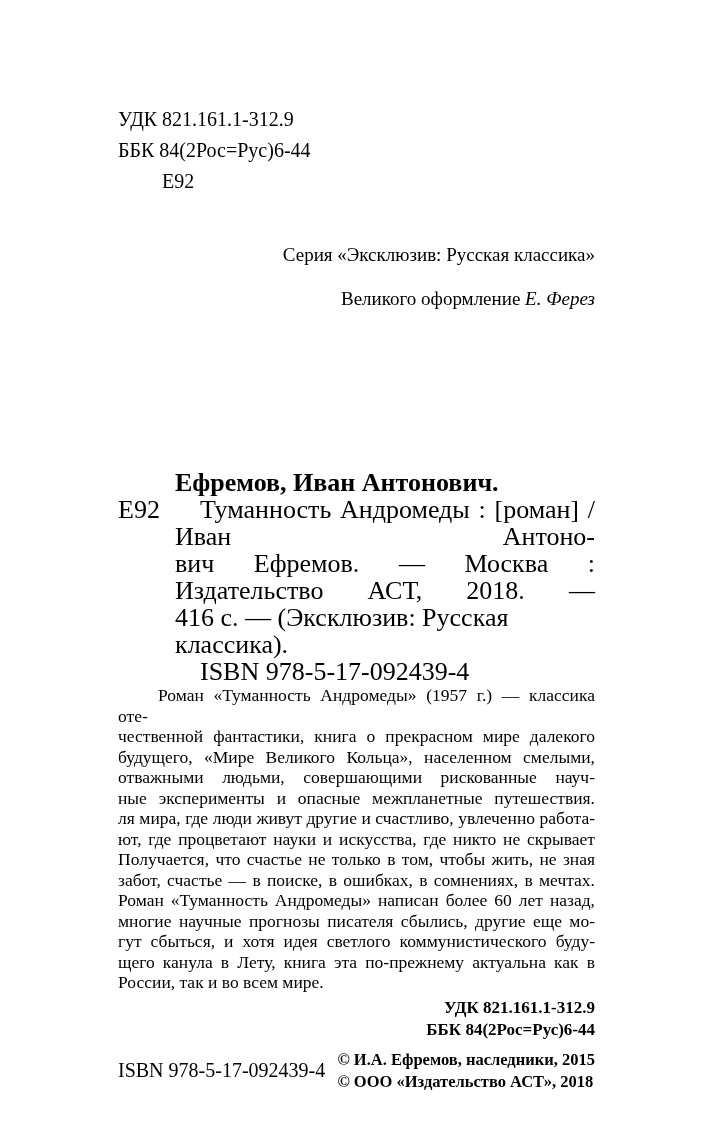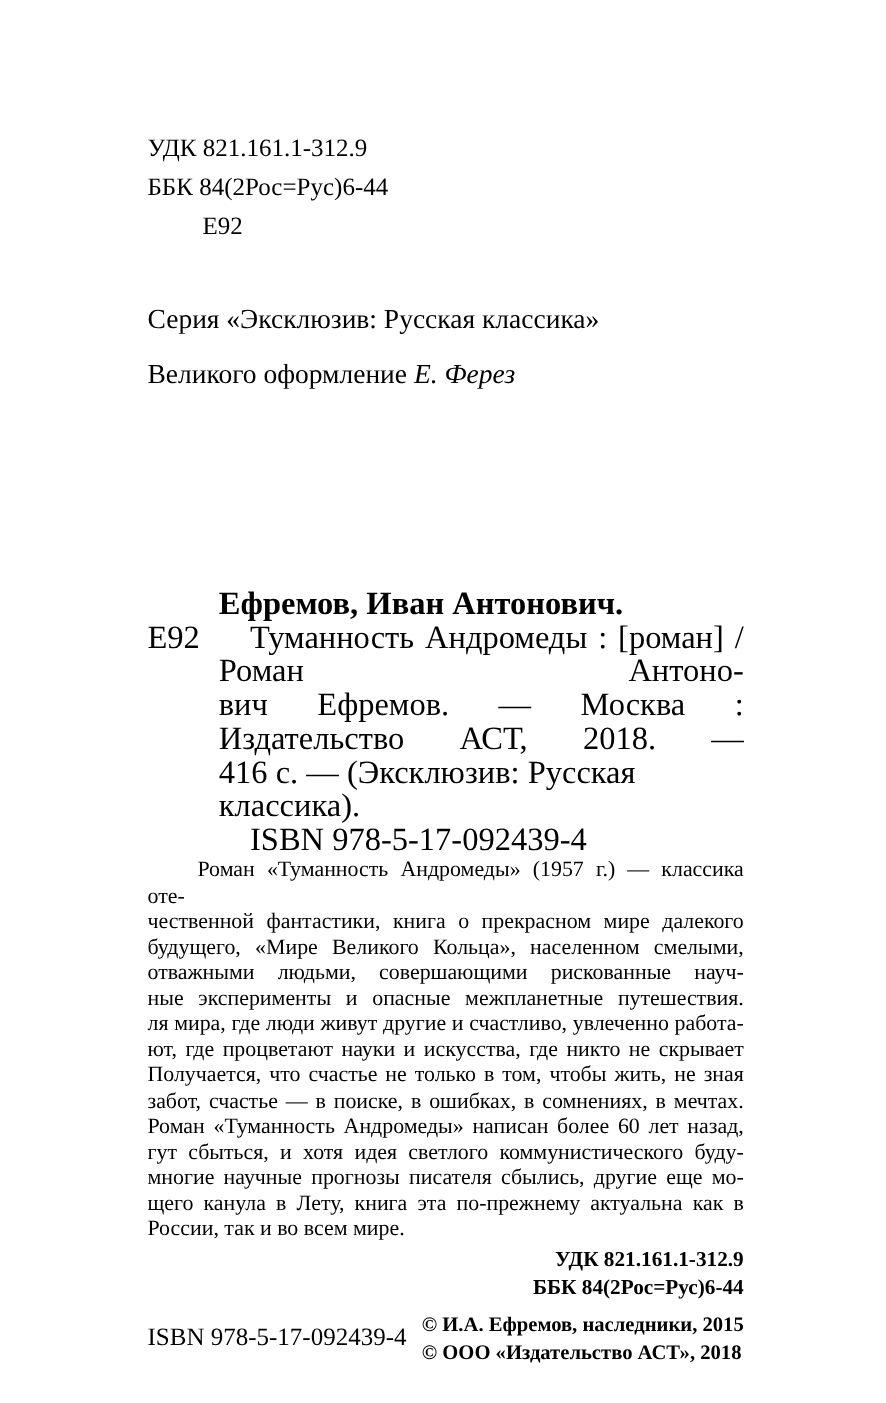--- a/index.html
+++ b/index.html
@@ -14,21 +14,21 @@
     position: relative;
     width: 674px; height: 1122px;
     padding: 104px 79px 0 118px;
     background: #ffffff;
   }
   
   .top-block { font-size: 20px; line-height: 31px; }
   .code-indent { padding-left: 44px; }
 
   
-  .series { text-align: left; font-size: 22px; line-height: 24px; }
+  .series { text-align: right; font-size: 19px; line-height: 24px; }
   .series-line1 { margin-top: 46px; }
   .series-line2 { margin-top: 20px; }
   .italic { font-style: italic; }
 
   
   .catalog { position: relative; margin-top: 158px; font-size: 26px; line-height: 27px; }
   .author-line { font-weight: bold; margin-left: 57px; }
   .hang-code { position: absolute; left: 0; top: 27px; }
   .bib { margin-left: 57px; }
   .bib-first { text-indent: 25px; }
@@ -61,40 +61,40 @@
 
   <div class="series series-line1">Серия «Эксклюзив: Русская классика»</div>
   <div class="series series-line2">
     <span>Великого оформление </span><span class="italic">Е. Ферез</span>
   </div>
 
   <div class="catalog">
     <div class="author-line">Ефремов, Иван Антонович.</div>
     <div class="hang-code">Е92</div>
     <div class="bib">
-      <div class="jline bib-first">Туманность Андромеды : [роман] / Роман Антоно-</div>
+      <div class="jline bib-first">Туманность Андромеды : [роман] / Иван Антоно-</div>
       <div class="jline">вич Ефремов. — Москва : Издательство АСТ, 2018. —</div>
       <div>416 с. — (Эксклюзив: Русская классика).</div>
     </div>
     <div class="isbn-line">ISBN 978-5-17-092439-4</div>
   </div>
 
   <div class="annotation">
     <div class="jline jline-first">Роман «Туманность Андромеды» (1957 г.) — классика оте-</div>
     <div class="jline">чественной фантастики, книга о прекрасном мире далекого</div>
     <div class="jline">будущего, «Мире Великого Кольца», населенном смелыми,</div>
     <div class="jline">отважными людьми, совершающими рискованные науч-</div>
     <div class="jline">ные эксперименты и опасные межпланетные путешествия.</div>
     <div class="jline">ля мира, где люди живут другие и счастливо, увлеченно работа-</div>
     <div class="jline">ют, где процветают науки и искусства, где никто не скрывает</div>
     <div class="jline">Получается, что счастье не только в том, чтобы жить, не зная</div>
     <div class="jline">забот, счастье — в поиске, в ошибках, в сомнениях, в мечтах.</div>
     <div class="jline">Роман «Туманность Андромеды» написан более 60 лет назад,</div>
+    <div class="jline">многие научные прогнозы писателя сбылись, другие еще мо-</div>
     <div class="jline">гут сбыться, и хотя идея светлого коммунистического буду-</div>
-    <div class="jline">многие научные прогнозы писателя сбылись, другие еще мо-</div>
     <div class="jline">щего канула в Лету, книга эта по-прежнему актуальна как в</div>
     <div class="jline jline-last">России, так и во всем мире.</div>
   </div>
 
   <div class="codes-right">
     <div>УДК 821.161.1-312.9</div>
     <div>ББК 84(2Рос=Рус)6-44</div>
   </div>
 
   <div class="footer">

